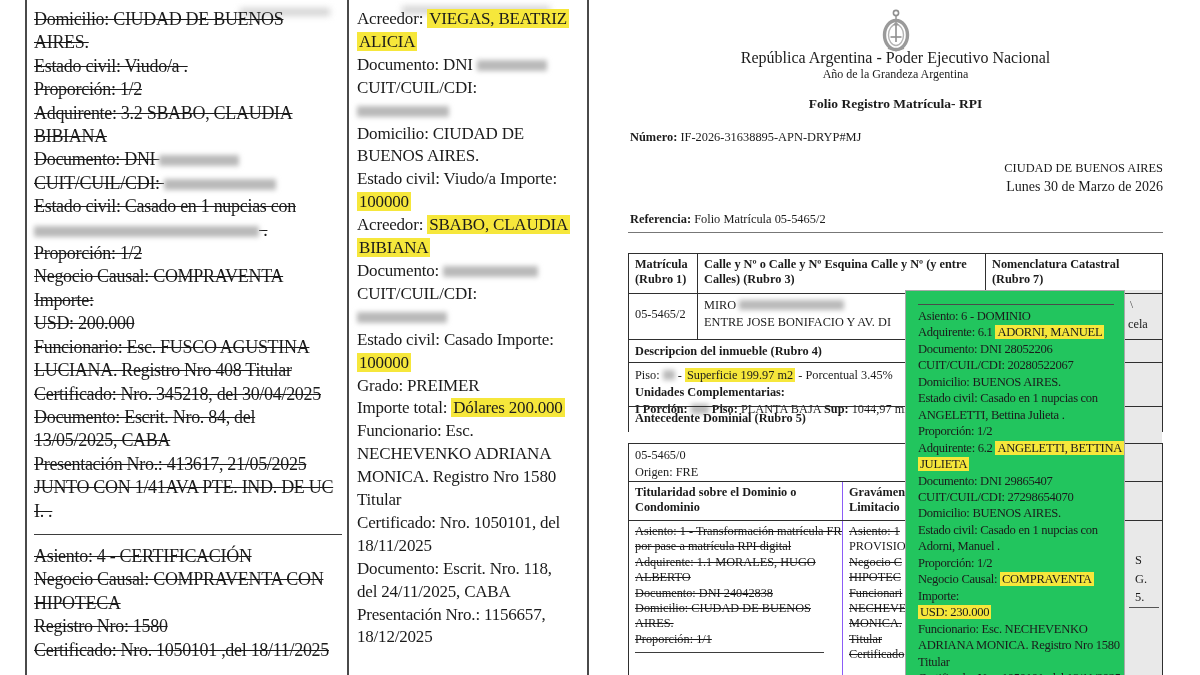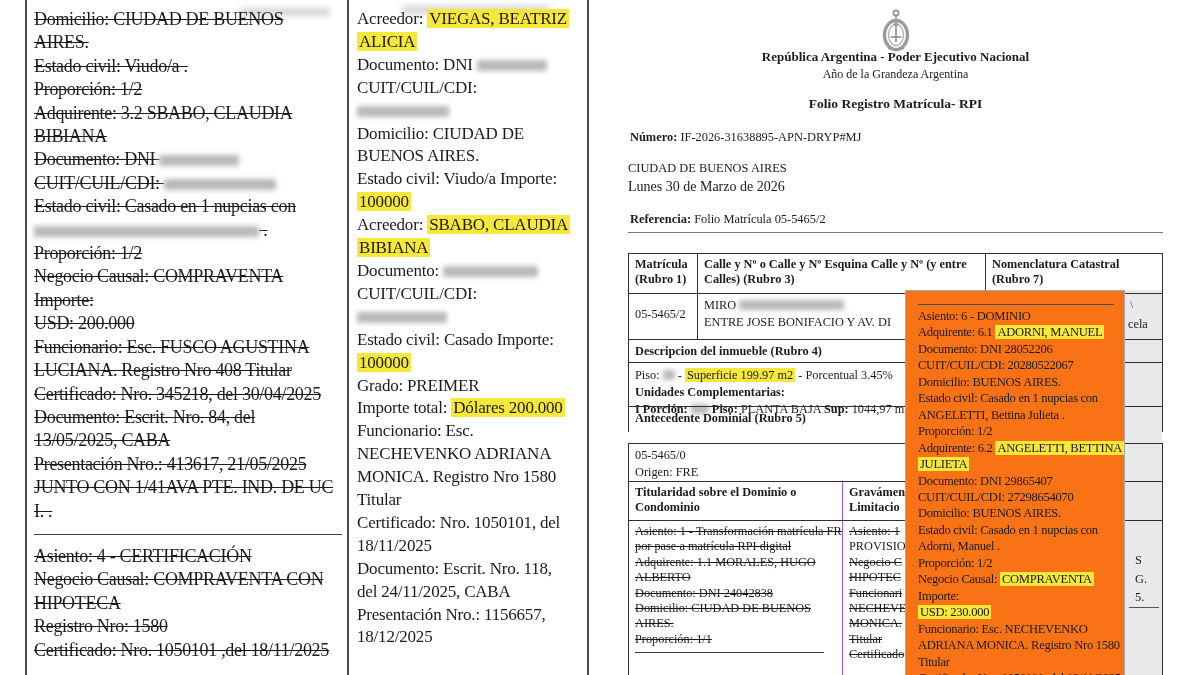--- a/index.html
+++ b/index.html
@@ -22,23 +22,23 @@
   .hl{background:var(--hl,#f6e73b);padding:0 2px}
   .bold{font-weight:bold}
   .redact{display:inline-block;background:#b9b9b9;filter:blur(2.5px);height:11px;border-radius:1px;vertical-align:-1px}
   .faintredact{position:absolute;background:#d4d4d4;filter:blur(3px);height:8px;z-index:2}
   #fr1{left:240px;top:8px;width:90px}
   #fr2{left:402px;top:6px;width:148px}
 
   
   #doc{position:absolute;left:620px;top:0;width:580px;height:675px;font-size:12.3px;z-index:1}
   #doc .center{position:absolute;left:8px;width:535px;text-align:center}
-  #doc .rightal{position:absolute;left:8px;width:535px;}
+  #doc .rightal{position:absolute;left:8px;width:535px;text-align:right}
   #crest{position:absolute;left:256px;top:8px}
-  #h1{top:49px;font-weight:bold;font-size:13px}
+  #h1{top:49px;font-weight:normal;font-size:16px}
   #h2{top:67px;font-size:12px}
   #h3{top:96px;font-weight:bold;font-size:13.5px}
   #numero{position:absolute;left:10px;top:130px;font-size:12.4px}
   #city{top:161px;font-size:12.4px}
   #date{top:179px;font-size:14px}
   #ref{position:absolute;left:10px;top:212px;font-size:12.4px}
   #headrule{position:absolute;left:8px;top:232px;width:535px;border-top:1.2px solid #777}
 
   .r{position:absolute;left:8px;width:535px;box-sizing:border-box;display:flex;
      border-left:1px solid #2f2f2f;border-right:1px solid #2f2f2f;border-top:1px solid #2f2f2f;background:transparent;z-index:1}
@@ -68,21 +68,21 @@
 
   
   #strip{position:absolute;left:505px;top:290px;width:37px;height:385px;background:#e9e9e9;z-index:0}
   #fragCela{position:absolute;left:508px;top:317px;z-index:3;font-size:12.3px}
   #fragMark{position:absolute;left:510px;top:298px;z-index:3;font-size:11px;color:#444}
   #stripFrags{position:absolute;left:515px;top:551px;z-index:3;font-size:12.4px}
   #stripFrags .ln{line-height:18.7px}
   #stripSep{position:absolute;left:509px;top:607px;width:30px;border-top:1.5px solid #555;z-index:3}
 
   
-  #popup{position:absolute;left:285px;top:290px;width:220px;height:385px;background:#f97316;
+  #popup{position:absolute;left:285px;top:290px;width:220px;height:385px;background:#22c55e;
          border:1px solid #a9a9a9;border-bottom:none;box-sizing:border-box;z-index:6;
          padding:0 0 0 12px;overflow:hidden;letter-spacing:-0.3px}
   #popupRule{border-top:1.5px solid #4a4a4a;margin:13px 10px 3px 0}
   #popup .ln{line-height:16.45px;font-size:12.6px;white-space:nowrap}
 </style>
 </head>
 <body>
 
 <div class="vline" id="v1"></div>
 <div class="vline" id="v2"></div>

